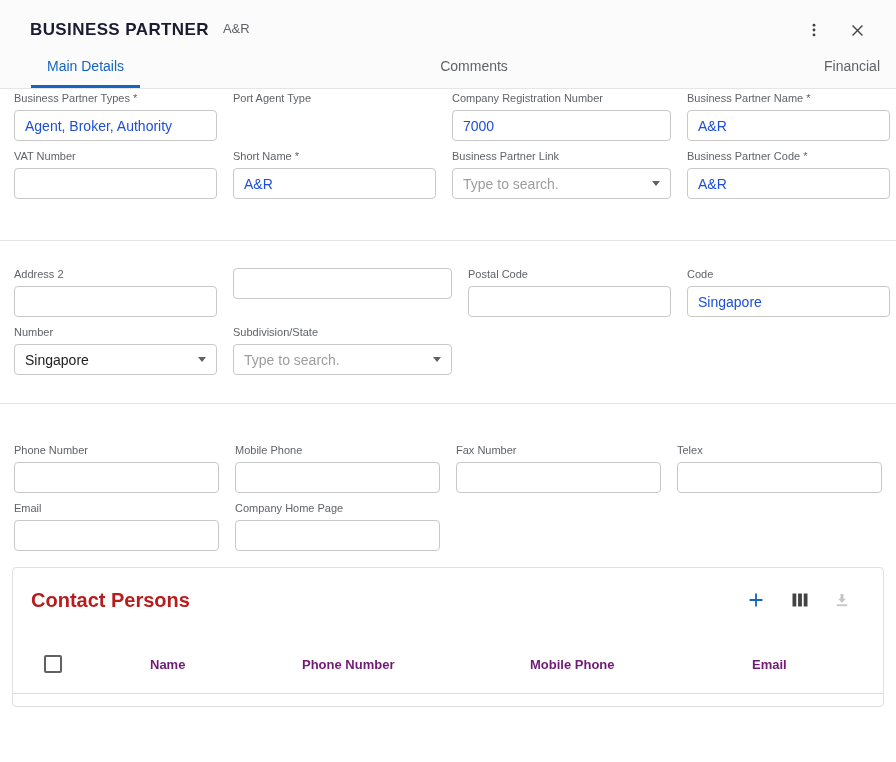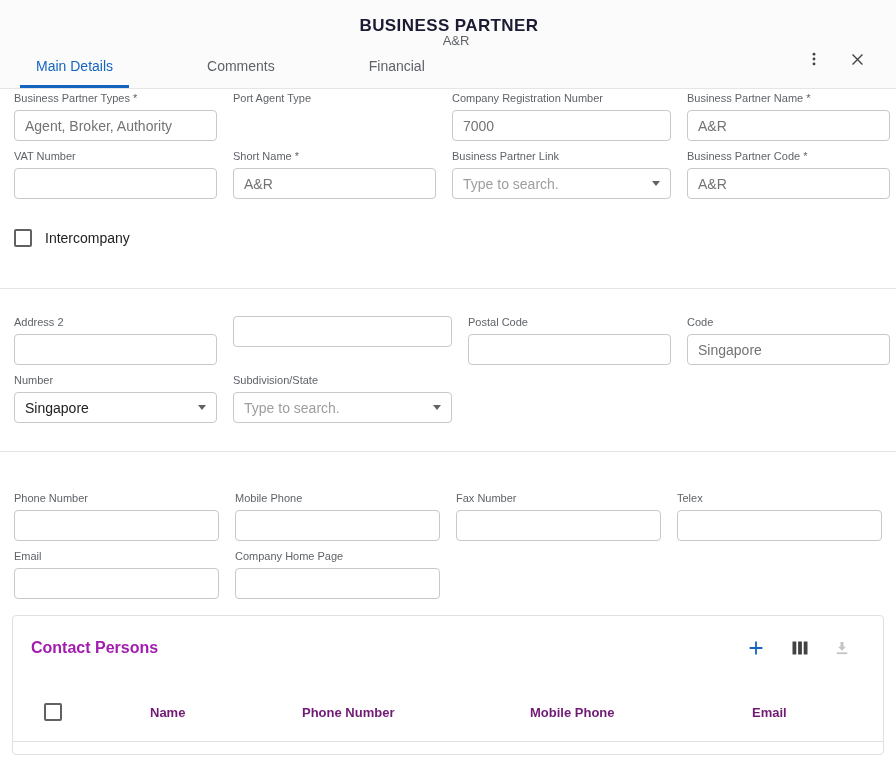--- a/index.html
+++ b/index.html
@@ -11,30 +11,30 @@
     overflow:hidden;
   }
   .dialog { width:896px; height:762px; background:#fff; overflow:hidden; }
 
   
   .dialog-header {
     background:#fbfbfb;
     border-bottom:1px solid var(--divider, #e5e5e5);
     height:89px;
   }
-  .header-top { display:flex; align-items:center; padding:16px 28px 0 30px; height:44px;flex-direction:column; }
+  .header-top { display:flex; align-items:center; padding:16px 28px 0 30px; height:44px; }
   .title {
     font-size:17px; font-weight:700; letter-spacing:.4px;
     color:var(--title-navy, #1b1b33);
   }
   .subtitle { font-size:13px; color:var(--label-gray, #5f6368); margin-left:14px; margin-top:-3px; }
   .header-actions { margin-left:auto; display:flex; align-items:center; gap:22px; }
   .icon-btn { background:none; border:none; cursor:pointer; display:flex; align-items:center; padding:2px; }
 
-  .tabs { display:flex; padding-left:20px; height:44px; align-items:flex-end; }
+  .tabs { display:flex; padding-left:31px; height:44px; align-items:flex-end;justify-content:space-between; }
   .tab {
     font-size:14px; color:var(--label-gray, #5f6368);
     padding:10px 16px 14px; cursor:pointer; position:relative; white-space:nowrap;
   }
   .tab + .tab { margin-left:62px; }
   .tab.active { color:var(--accent-blue, #1565c0); font-weight:500; }
   .tab.active::after {
     content:""; position:absolute; left:0; right:0; bottom:0; height:3px;
     background:var(--accent-blue, #1565c0);
   }
@@ -46,21 +46,21 @@
   }
   .grid.first { margin-top:3px; }
   .flabel { display:block; font-size:11px; color:var(--label-gray, #5f6368); margin-bottom:5px; line-height:13px; }
   .input {
     height:31px; border:1px solid var(--input-border, #c9c9c9); border-radius:4px;
     background:#fff; display:flex; align-items:center; padding:0 10px;
     font-size:14px; color:#212121;
   }
   .input .inner {
     border:none; outline:none; background:transparent; flex:1; min-width:0;
-    font-family:"Liberation Sans", sans-serif; font-size:14px; color:#737373; padding:0;
+    font-family:"Liberation Sans", sans-serif; font-size:14px; color:#1d4ed8; padding:0;
   }
   .input .inner::placeholder { color:var(--placeholder-gray, #9e9e9e); opacity:1; }
   .input .value { flex:1; overflow:hidden; white-space:nowrap; }
   .caret {
     width:0; height:0; flex:0 0 auto;
     border-left:4.5px solid transparent; border-right:4.5px solid transparent;
     border-top:5px solid #5f6368; margin-left:8px;
   }
 
   .checkbox-row { display:flex; align-items:center; padding:0 14px; margin-top:30px; }
@@ -75,21 +75,21 @@
   .divider.d2 { margin-top:28px; }
   .grid.after-divider { margin-top:27px; }
   .grid.contact { margin-top:40px; }
 
   
   .cp-card {
     margin:16px 12px 0; border:1px solid #e0e0e0; border-radius:4px;
     height:140px; overflow:hidden; background:#fff;
   }
   .cp-head { display:flex; align-items:center; padding:19px 30px 0 18px; }
-  .cp-title { font-size:16px; font-weight:700; color:#a21caf; }
+  .cp-title { font-size:20px; font-weight:700; color:#b91c1c; }
   .cp-actions { margin-left:auto; display:flex; align-items:center; gap:20px; }
   .cp-table-header {
     display:flex; align-items:center;
     margin-top:23px; padding:19px 0 20px 31px;
     border-bottom:1px solid #e0e0e0;
   }
   .th-check { width:106px; display:flex; align-items:center; }
   .th { font-size:13px; font-weight:700; color:#701a75; }
   .th-name { width:152px; }
   .th-phone { width:228px; }
@@ -178,24 +178,20 @@
 
     <div class="field">
       <label class="flabel">Business Partner Code *</label>
       <div class="input">
         <input class="inner" value="A&amp;R" style="">
       </div>
     </div>
 
   </div>
 
-  <div class="checkbox-row">
-    <span class="checkbox"></span>
-    <span class="cb-label">Intercompany</span>
-  </div>
 
   <hr class="divider d1">
 
   <div class="grid after-divider">
 
 
     <div class="field">
       <label class="flabel">Address 2</label>
       <div class="input">
         <input class="inner" value="" style="">

